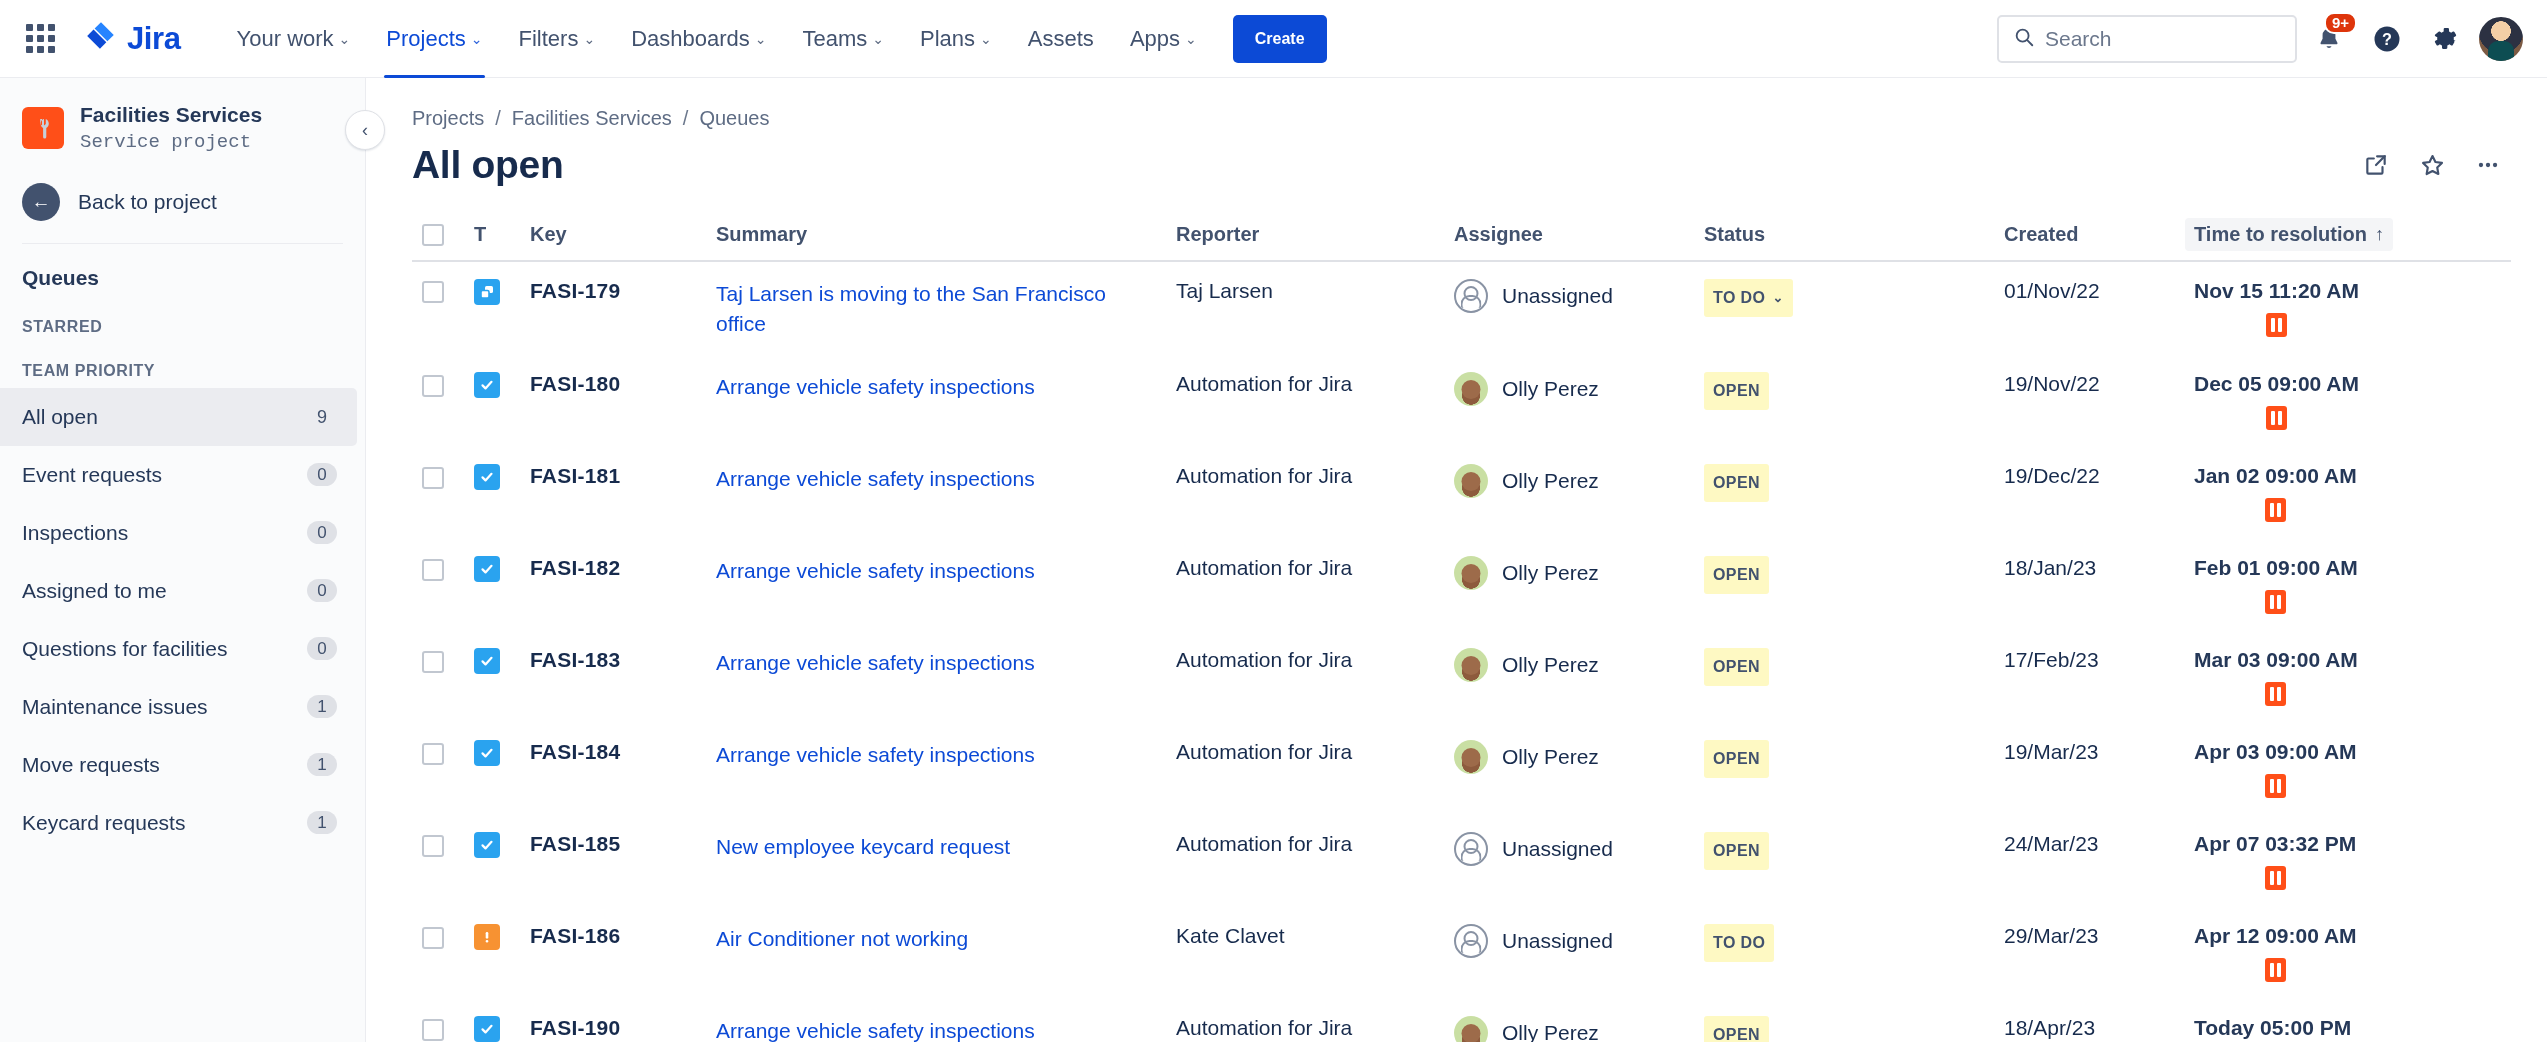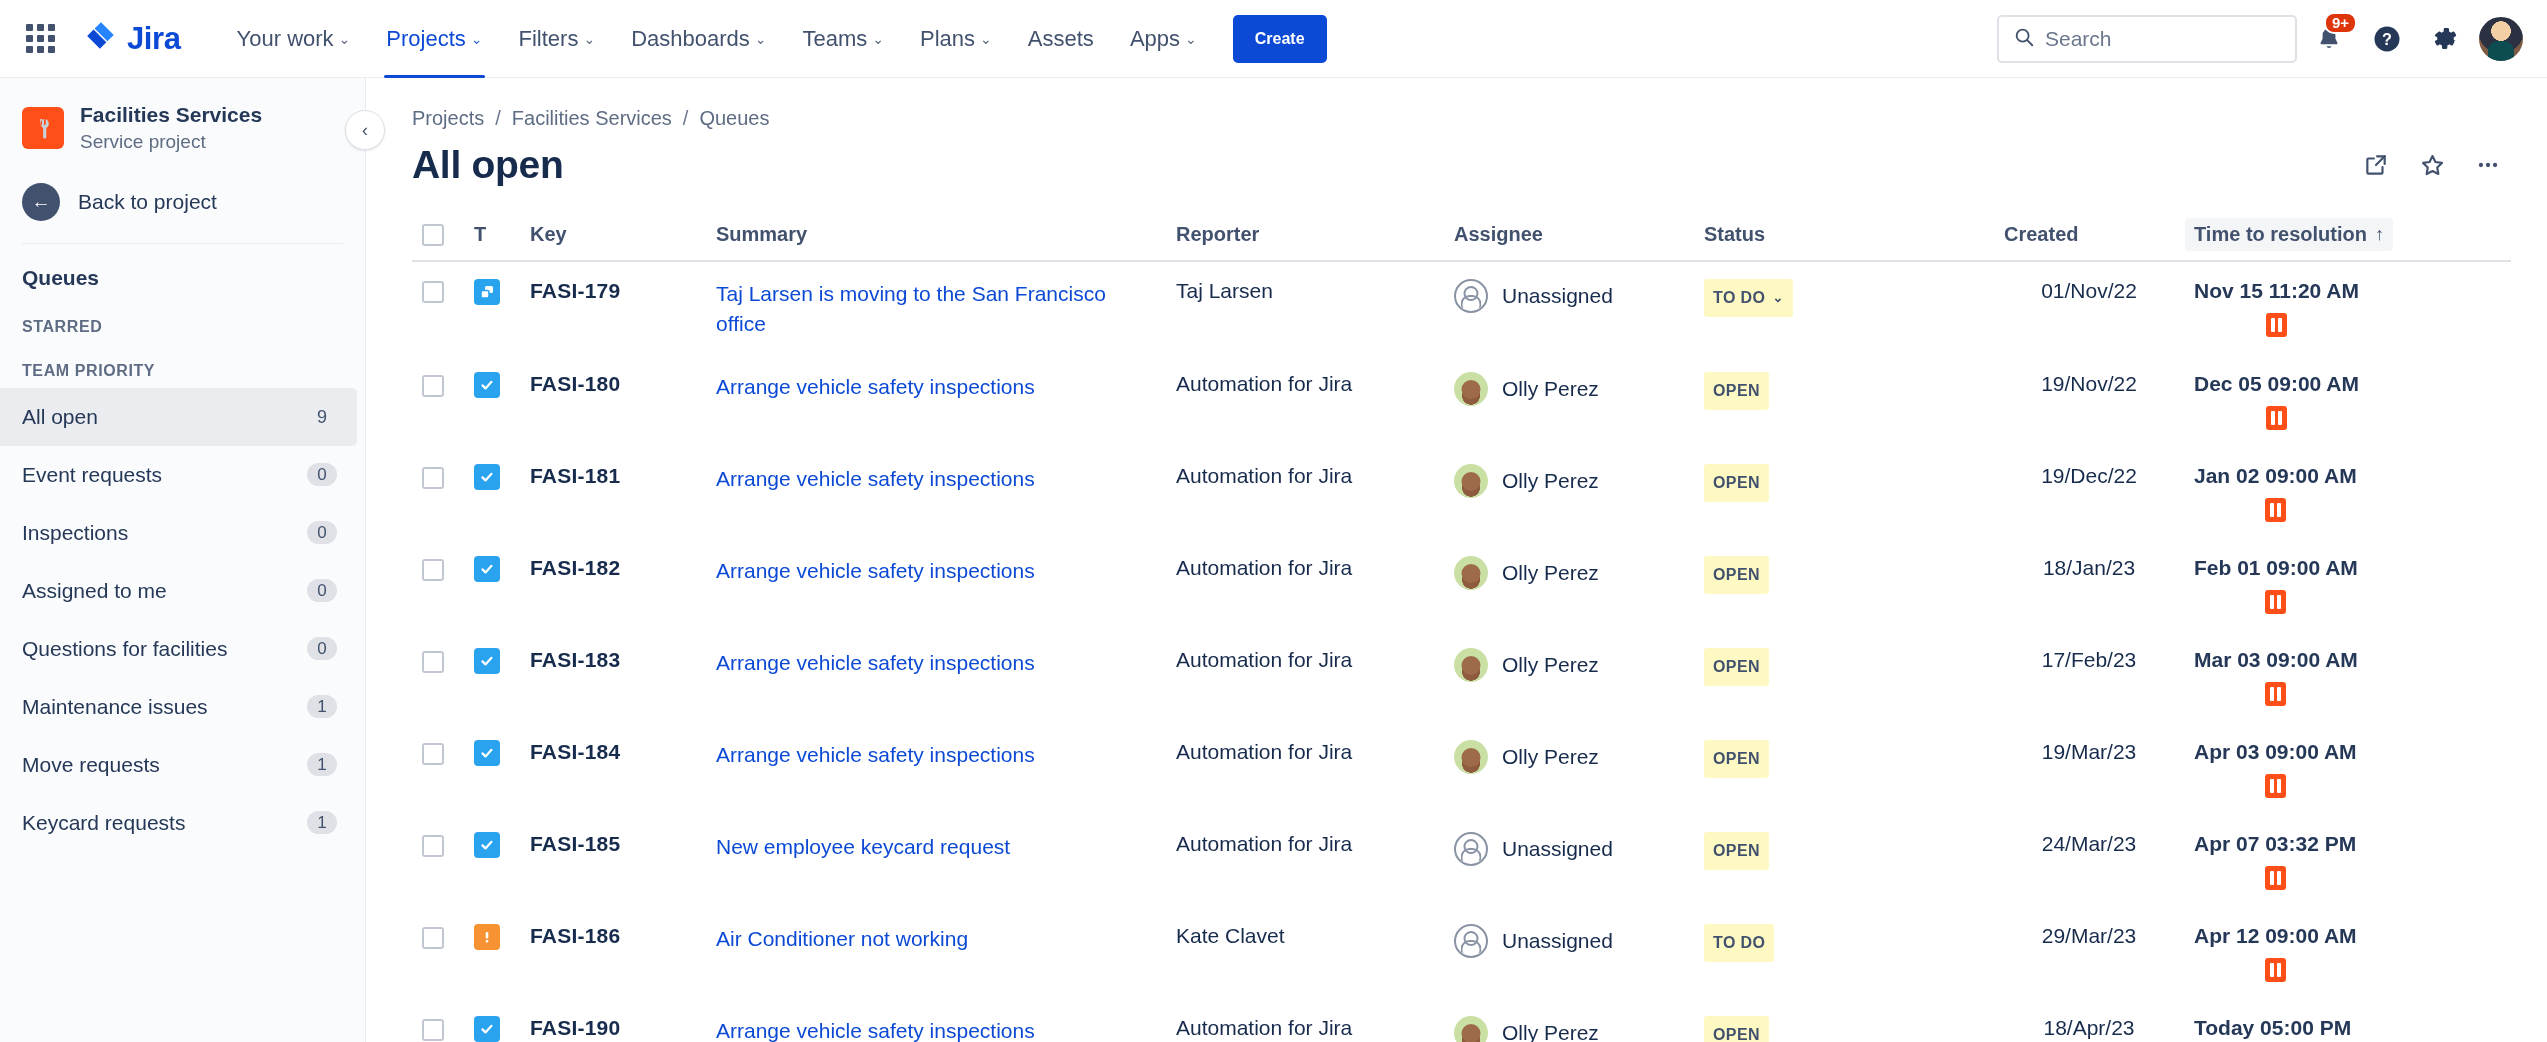--- a/index.html
+++ b/index.html
@@ -102,21 +102,21 @@
     color: #42526e; font-size: 18px; cursor: pointer; z-index: 5;
     box-shadow: 0 1px 2px rgba(9,30,66,.12);
   }
   .proj-head { display: flex; align-items: center; gap: 16px; padding: 20px 22px 14px 22px; cursor: pointer; }
   .proj-icon {
     width: 42px; height: 42px; border-radius: 6px;
     background: #ff4f18; position: relative; flex: 0 0 auto;
   }
   .proj-icon svg { position: absolute; inset: 0; margin: auto; }
   .proj-name { font-size: 21px; font-weight: 700; color: #253858; line-height: 1.25; }
-  .proj-sub { font-size: 19px; color: #5e6c84; line-height: 1.3; margin-top: 2px; }
+  .proj-sub { font-size: 19px; color: #5e6c84; line-height: 1.3; margin-top: 2px; font-family: Liberation Mono, monospace; }
 
   .back-row { display: flex; align-items: center; gap: 18px; padding: 14px 22px 18px 22px; cursor: pointer; }
   .back-circle {
     width: 38px; height: 38px; border-radius: 50%; background: #42526e;
     color: #fff; display: flex; align-items: center; justify-content: center;
     font-size: 19px; flex: 0 0 auto;
   }
   .back-label { font-size: 21px; color: #253858; }
 
   .side-div { height: 1px; background: #ebecf0; margin: 4px 22px 0 22px; }
@@ -214,21 +214,21 @@
   }
 
   .badge {
     display: inline-flex; align-items: center; gap: 7px;
     background: #fef9c3; color: #42526e;
     font-size: 16px; font-weight: 700; letter-spacing: .4px;
     border-radius: 3px; padding: 10px 9px; cursor: pointer;
   }
   .badge .bchev { font-size: 13px; }
 
-  .created-cell { color: #5e6c84; font-size: 20px; text-align: center; }
+  .created-cell { color: #5e6c84; font-size: 20px; }
 
   .sla { display: inline-flex; align-items: center; gap: 10px; font-weight: 700; font-size: 21px; color: #253858; white-space: nowrap; flex-direction: column; }
   .pause {
     display: inline-flex; align-items: center; justify-content: center; gap: 3px;
     border-radius: 3px; padding: 3px 5px; height: 24px;
   }
   .pause.hot { background: #ff4f18; }
   .pause.cool { background: #f0f1f3; }
   .pause i { display: block; width: 4px; height: 14px; border-radius: 1px; }
   .pause.hot i { background: #ffffff; }

